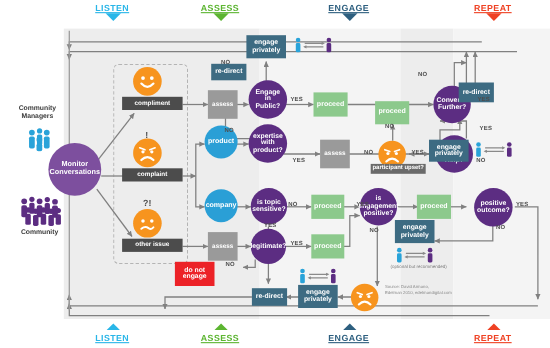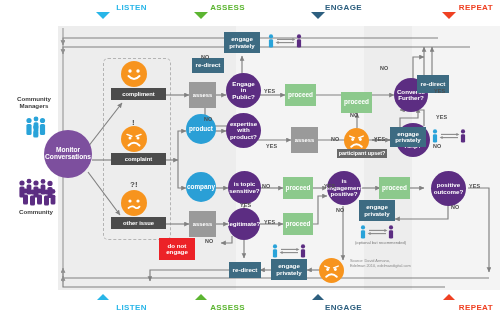--- a/index.html
+++ b/index.html
@@ -18,21 +18,21 @@
   .band{position:absolute;top:26px;height:264px;}
   .band.listen{left:58px;width:178px;background:#ededed;}
   .band.assess{left:236px;width:128px;background:#f4f4f4;}
   .band.engage{left:364px;width:48px;background:#ededed;}
   .band.repeat{left:412px;width:88px;background:#f4f4f4;}
 
   
   .phase-label{
     position:absolute;
     font-size:8px;font-weight:bold;letter-spacing:.4px;
-    text-align:right;width:90px;
+    text-align:center;width:90px;text-decoration:underline;
   }
   .tri{position:absolute;width:0;height:0;}
   .tri.down{border-left:7px solid transparent;border-right:7px solid transparent;border-top:7px solid currentColor;}
   .tri.up{border-left:6px solid transparent;border-right:6px solid transparent;border-bottom:6px solid currentColor;}
 
   
   #wires{position:absolute;left:0;top:0;width:500px;height:316px;pointer-events:none;}
 
   
   .node{

